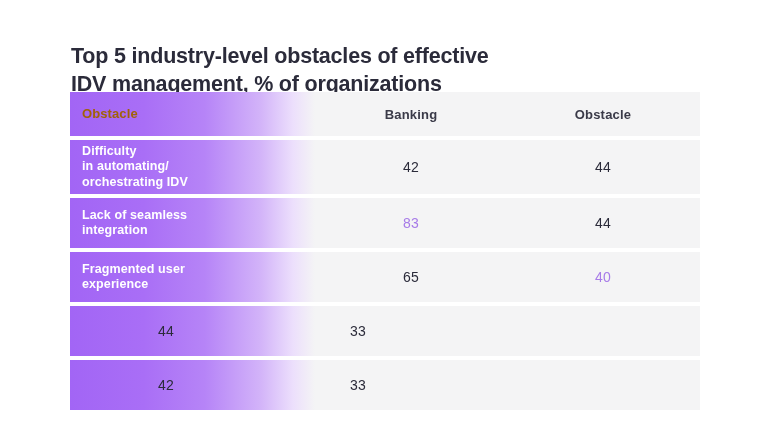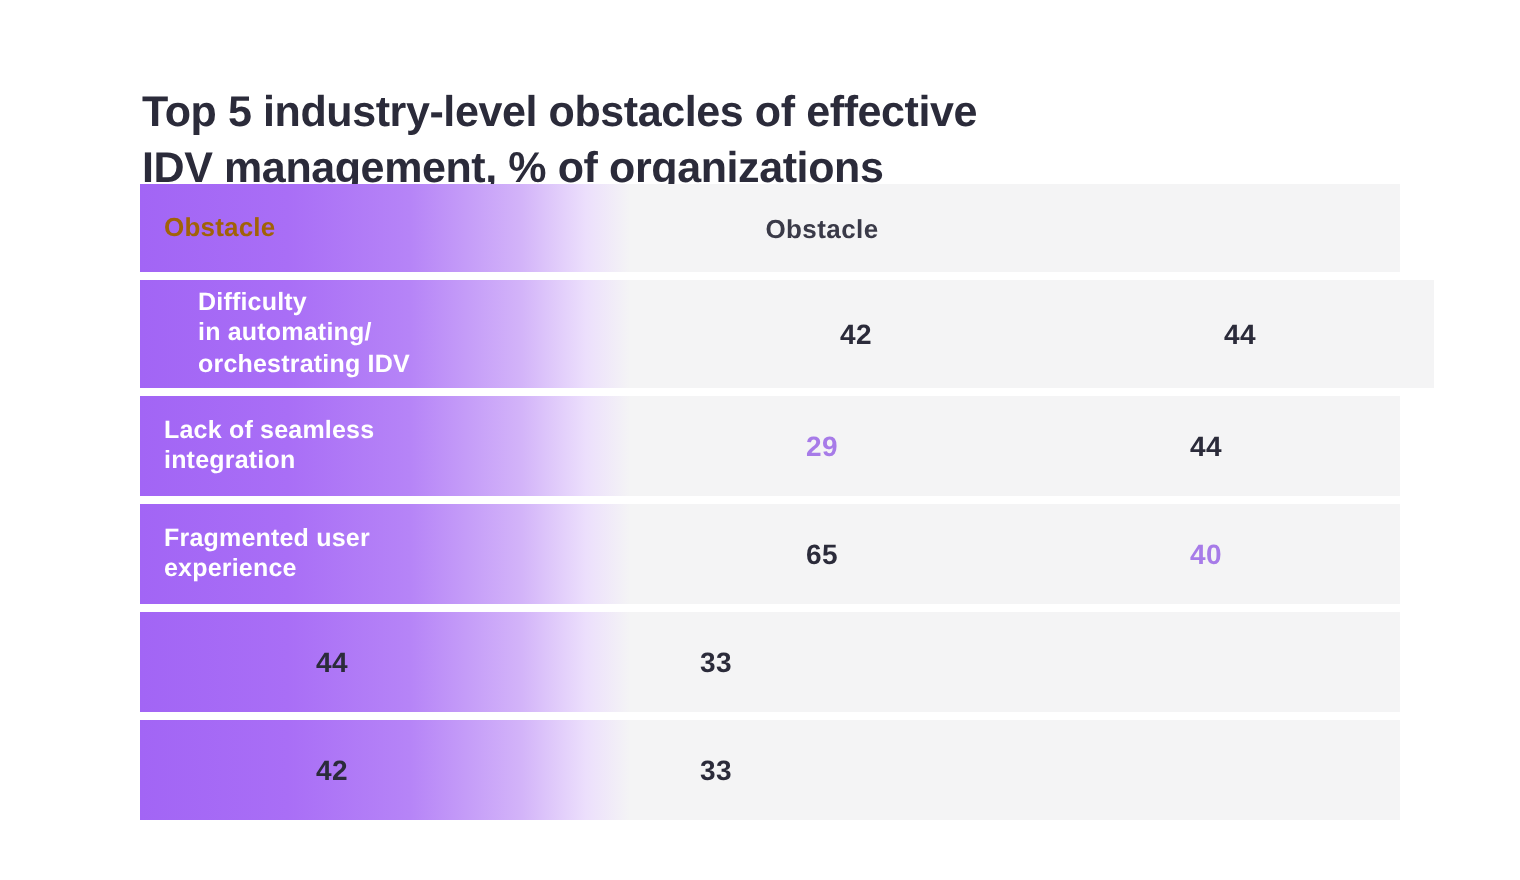--- a/index.html
+++ b/index.html
@@ -85,21 +85,21 @@
     line-height: 15.5px;
     font-weight: bold;
     letter-spacing: 0.1px;
     white-space: pre-line;
   }
 
   .cell-value {
     width: 192px;
     text-align: center;
     font-size: 14px;
-    font-weight: bold;
+    font-weight: normal;
     color: #2b2b3a;
     letter-spacing: 0.2px;
   }
 
   .cell-value.highlight {
     color: #a77be8;
   }
 
   
   #table-header-row { }
@@ -108,58 +108,59 @@
     font-size: 13px;
     color: #a16207;
   }
   #table-header-row .cell-value {
     font-weight: bold;
     font-size: 13px;
     color: #3a3a48;
   }
 
   .h-header { height: 44px; }
-  .h-row-3  { height: 54px; padding-left: 17px; }
+  .h-row-3  { height: 54px; }
   .h-row-2  { height: 50px; }
 </style>
 </head>
 <body>
 
 <div id="page">
 
   <div id="chart-title">Top 5 industry-level obstacles of effective
 IDV management, % of organizations</div>
 
   <div id="obstacles-table">
 
     <div class="table-row h-header" id="table-header-row">
       <div class="row-gradient"></div>
       <div class="row-inner">
         <div class="cell-obstacle">Obstacle</div>
+        <div class="cell-value">Banking</div>
         <div class="cell-value">Obstacle</div>
       </div>
     </div>
 
     <div class="table-row h-row-3">
       <div class="row-gradient"></div>
       <div class="row-inner">
         <div class="cell-obstacle">Difficulty
 in automating/
 orchestrating IDV</div>
         <div class="cell-value">42</div>
         <div class="cell-value">44</div>
       </div>
     </div>
 
     <div class="table-row h-row-2">
       <div class="row-gradient"></div>
       <div class="row-inner">
         <div class="cell-obstacle">Lack of seamless
 integration</div>
-        <div class="cell-value highlight">29</div>
+        <div class="cell-value highlight">83</div>
         <div class="cell-value">44</div>
       </div>
     </div>
 
     <div class="table-row h-row-2">
       <div class="row-gradient"></div>
       <div class="row-inner">
         <div class="cell-obstacle">Fragmented user
 experience</div>
         <div class="cell-value">65</div>

